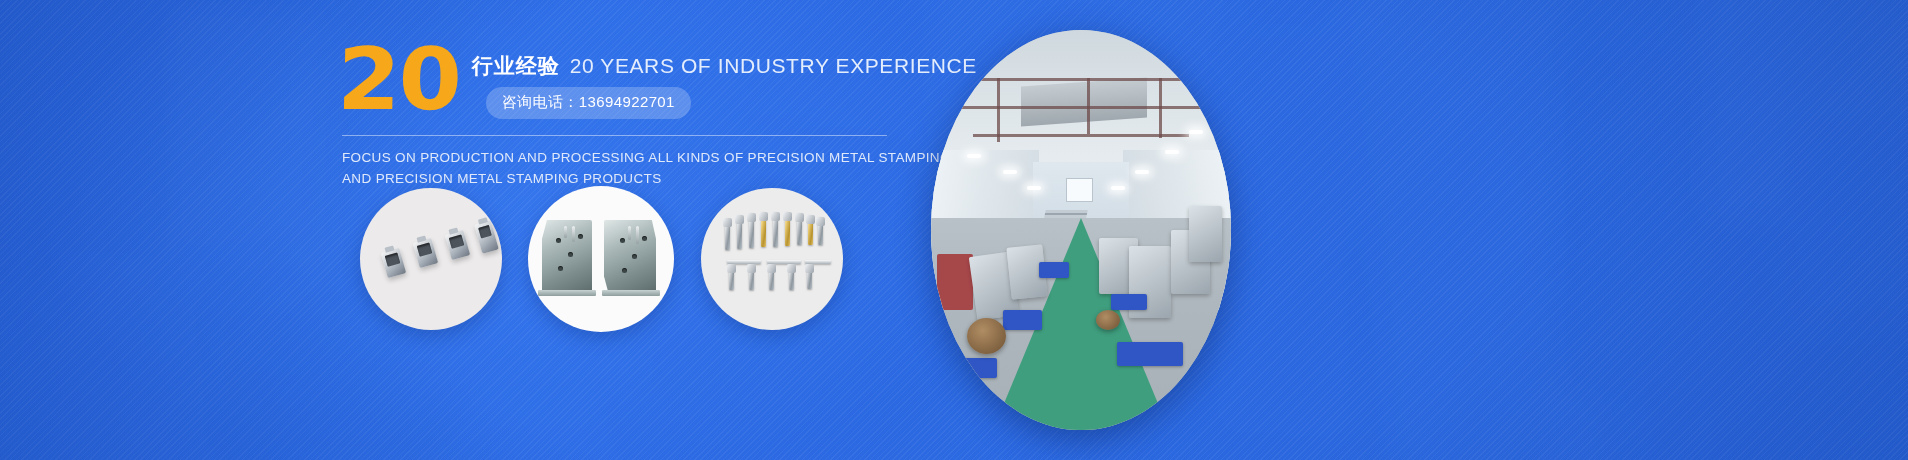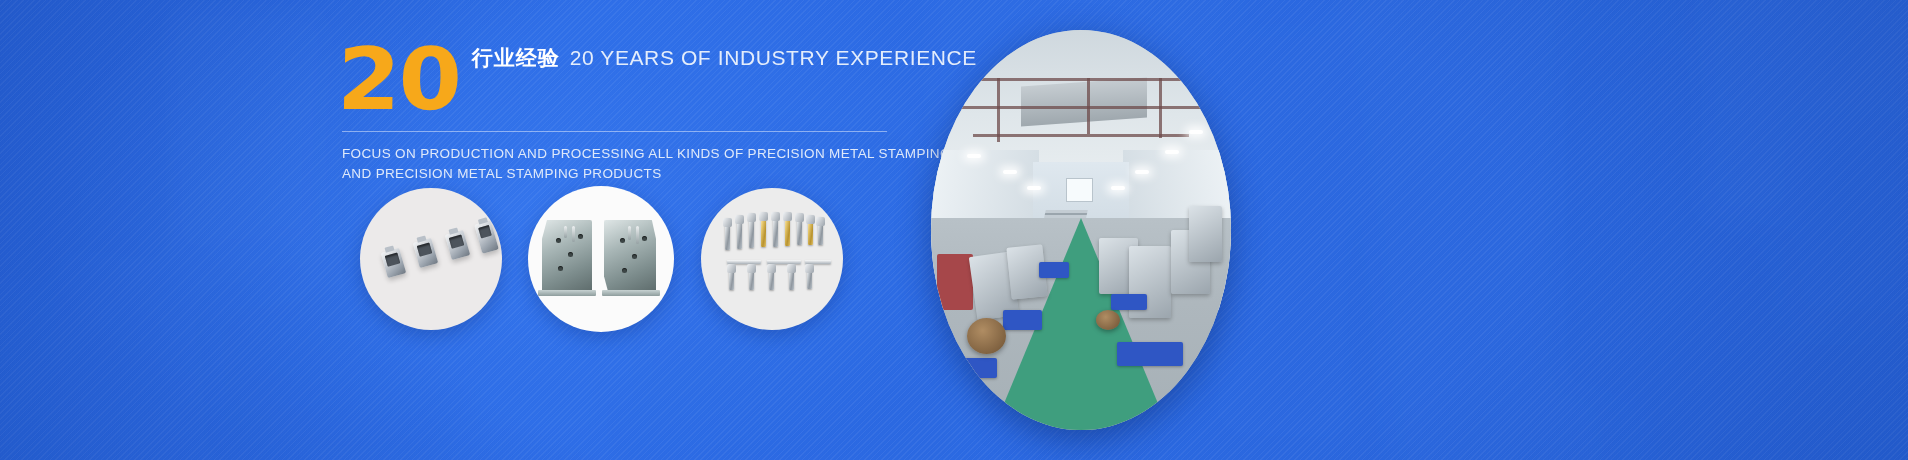--- a/index.html
+++ b/index.html
@@ -73,21 +73,21 @@
     font-size:86px;
     line-height:.82;
     font-weight:bold;
     color:#f7a81a;
     letter-spacing:-2px;
     transform:scaleX(1.06) skewX(-1deg);
     transform-origin:left top;
     margin-top:4px;
   }
 
-  .headtext{ margin-left:18px; padding-top:4px; }
+  .headtext{ margin-left:18px; padding-top:4px;margin-top:8px; }
 
   .line1{ display:flex; align-items:baseline; white-space:nowrap; }
   .cn-small{
     font-family:"DejaVu Sans",sans-serif;
     font-size:21px;
     font-weight:bold;
     color:#ffffff;
     letter-spacing:1px;
   }
   .en-small{
@@ -330,20 +330,21 @@
     <div class="headline">
       <div class="big-20">20</div>
 
       <div class="headtext">
         <div class="line1">
           <span class="cn-small">行业经验</span>
           <span class="en-small">20 YEARS OF INDUSTRY EXPERIENCE</span>
         </div>
 
         <div class="line2">
+          <span class="phone-badge">咨询电话：13694922701</span>
         </div>
       </div>
     </div>
 
     <div class="divider"></div>
 
     <div class="subcopy">
       <div>FOCUS ON PRODUCTION AND PROCESSING ALL KINDS OF PRECISION METAL STAMPING MOLDS</div>
       <div>AND PRECISION METAL STAMPING PRODUCTS</div>
     </div>

